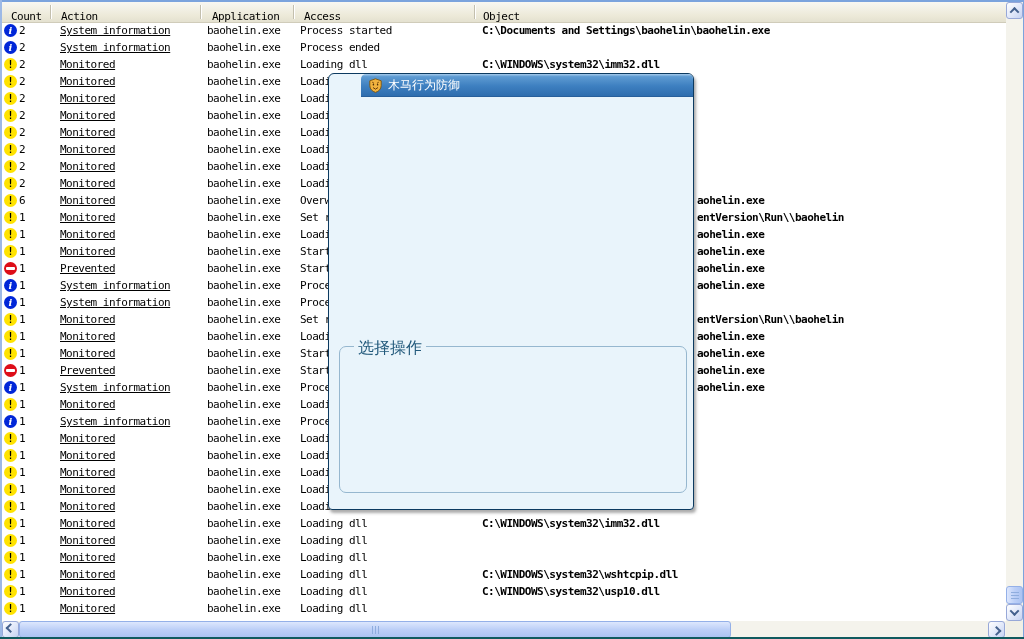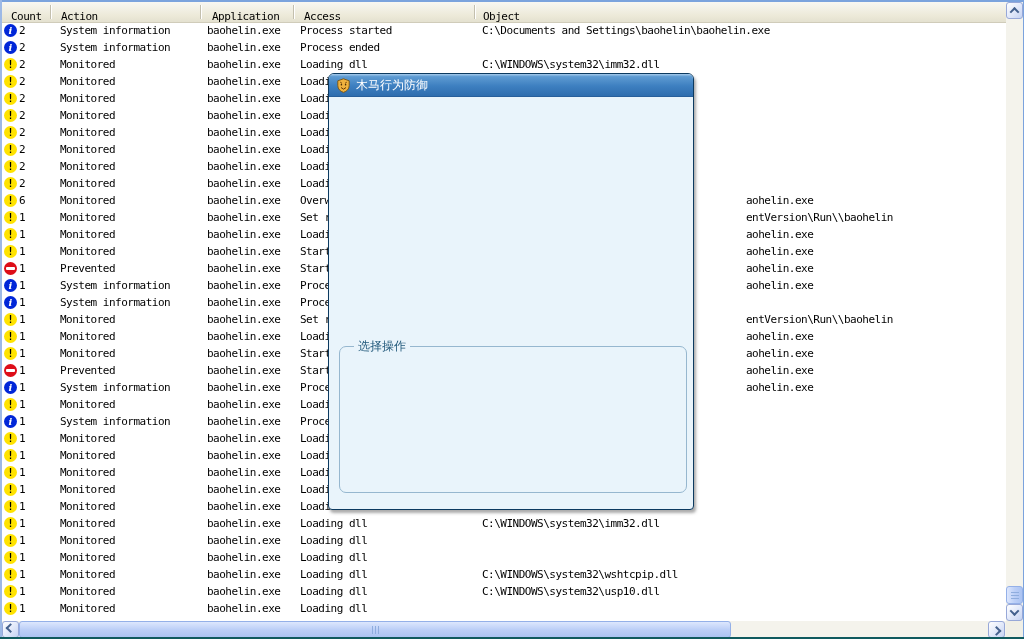--- a/index.html
+++ b/index.html
@@ -13,44 +13,44 @@
   
   .hdr{position:absolute;left:2px;top:2px;width:1004px;height:20px;
     background:linear-gradient(180deg,#f8f7f2,#ece9d8 70%,#e4e1d0);border-bottom:1px solid #d0ccba;z-index:2;}
   .hdr .hcell{position:absolute;top:8px;white-space:nowrap;letter-spacing:-0.5px;}
   .hsep{position:absolute;top:3px;width:1px;height:14px;background:#c3bfae;box-shadow:1px 0 0 #ffffff;}
   
   .rows{position:absolute;left:2px;top:22px;width:1005px;height:596px;z-index:1;background:#fff;}
   .row{position:relative;height:17px;}
   .cell{position:absolute;top:0;line-height:17px;white-space:nowrap;letter-spacing:-0.5px;}
   .c-count{left:17px;}
-  .c-action{left:58px;}
+  .c-action{left:58px;text-decoration:underline;}
   .c-app{left:205px;text-align:right;}
   .c-access{left:298px;text-align:center;}
-  .c-object{left:480px;}
-  .c-object.frag{left:720px;padding-left:24px;}
+  .c-object{left:480px;font-weight:bold;}
+  .c-object.frag{left:695px;}
   .icon{position:absolute;left:2px;top:2px;width:13px;height:13px;border-radius:50%;
     text-align:center;line-height:13px;font-size:10px;font-weight:bold;box-sizing:border-box;}
   .icon.info{background:#0026d8;color:#fff;font-style:italic;font-family:"DejaVu Serif",serif;}
   .icon.warn{background:#ffe300;color:#000;}
   .icon.stop{background:#dd0d18;}
   .icon.stop::after{content:"";position:absolute;left:2px;top:5px;width:9px;height:3px;background:#fff;border-radius:1px;}
   
   .dialog{position:absolute;left:328px;top:73px;width:366px;height:437px;z-index:5;
     background:#e9f4fb;border:1px solid #0c3a60;border-radius:6px 6px 4px 4px;
     box-shadow:2px 3px 3px rgba(90,90,90,.5);box-sizing:border-box;
-    font-family:"DejaVu Sans","Liberation Sans",sans-serif;}
+    font-family:"DejaVu Sans","Liberation Sans",sans-serif;padding-left:32px;}
   .dtitle{position:relative;height:22px;border-radius:5px 5px 0 0;display:flex;align-items:center;gap:5px;
     padding-left:7px;color:#fff;font-size:12px;
     background:linear-gradient(180deg,#a6cbec 0%,#5e9bd2 12%,#3d7fc0 55%,#2e6dae 100%);
     border-bottom:1px solid #275f9b;}
   .gbox{position:absolute;left:10px;top:272px;width:346px;height:145px;
     border:1px solid #96b7cf;border-radius:7px;}
   .gbox-label{position:absolute;left:14px;top:-9px;background:#e9f4fb;padding:0 4px;
-    color:#235a7c;font-size:12px;white-space:nowrap;}
+    color:#235a7c;font-size:16px;white-space:nowrap;}
   
   .vsb{position:absolute;left:1006px;top:2px;width:17px;height:619px;background:#f4f3ec;z-index:3;}
   .hsb{position:absolute;left:2px;top:621px;width:1004px;height:17px;background:#f4f3ec;z-index:3;}
   .corner{position:absolute;left:1006px;top:621px;width:17px;height:16px;background:#f0efe6;z-index:3;}
   .sbtn{position:absolute;width:17px;height:17px;display:flex;align-items:center;justify-content:center;
     background:linear-gradient(135deg,#ffffff,#e6ecfb 45%,#c6d3f2);
     border:1px solid #97a8d8;border-radius:3px;box-sizing:border-box;}
   .chev{display:inline-block;width:5px;height:5px;border-left:2px solid #44618e;border-top:2px solid #44618e;}
   .chev.up{transform:rotate(45deg) translate(1px,1px);}
   .chev.down{transform:rotate(225deg) translate(1px,1px);}

